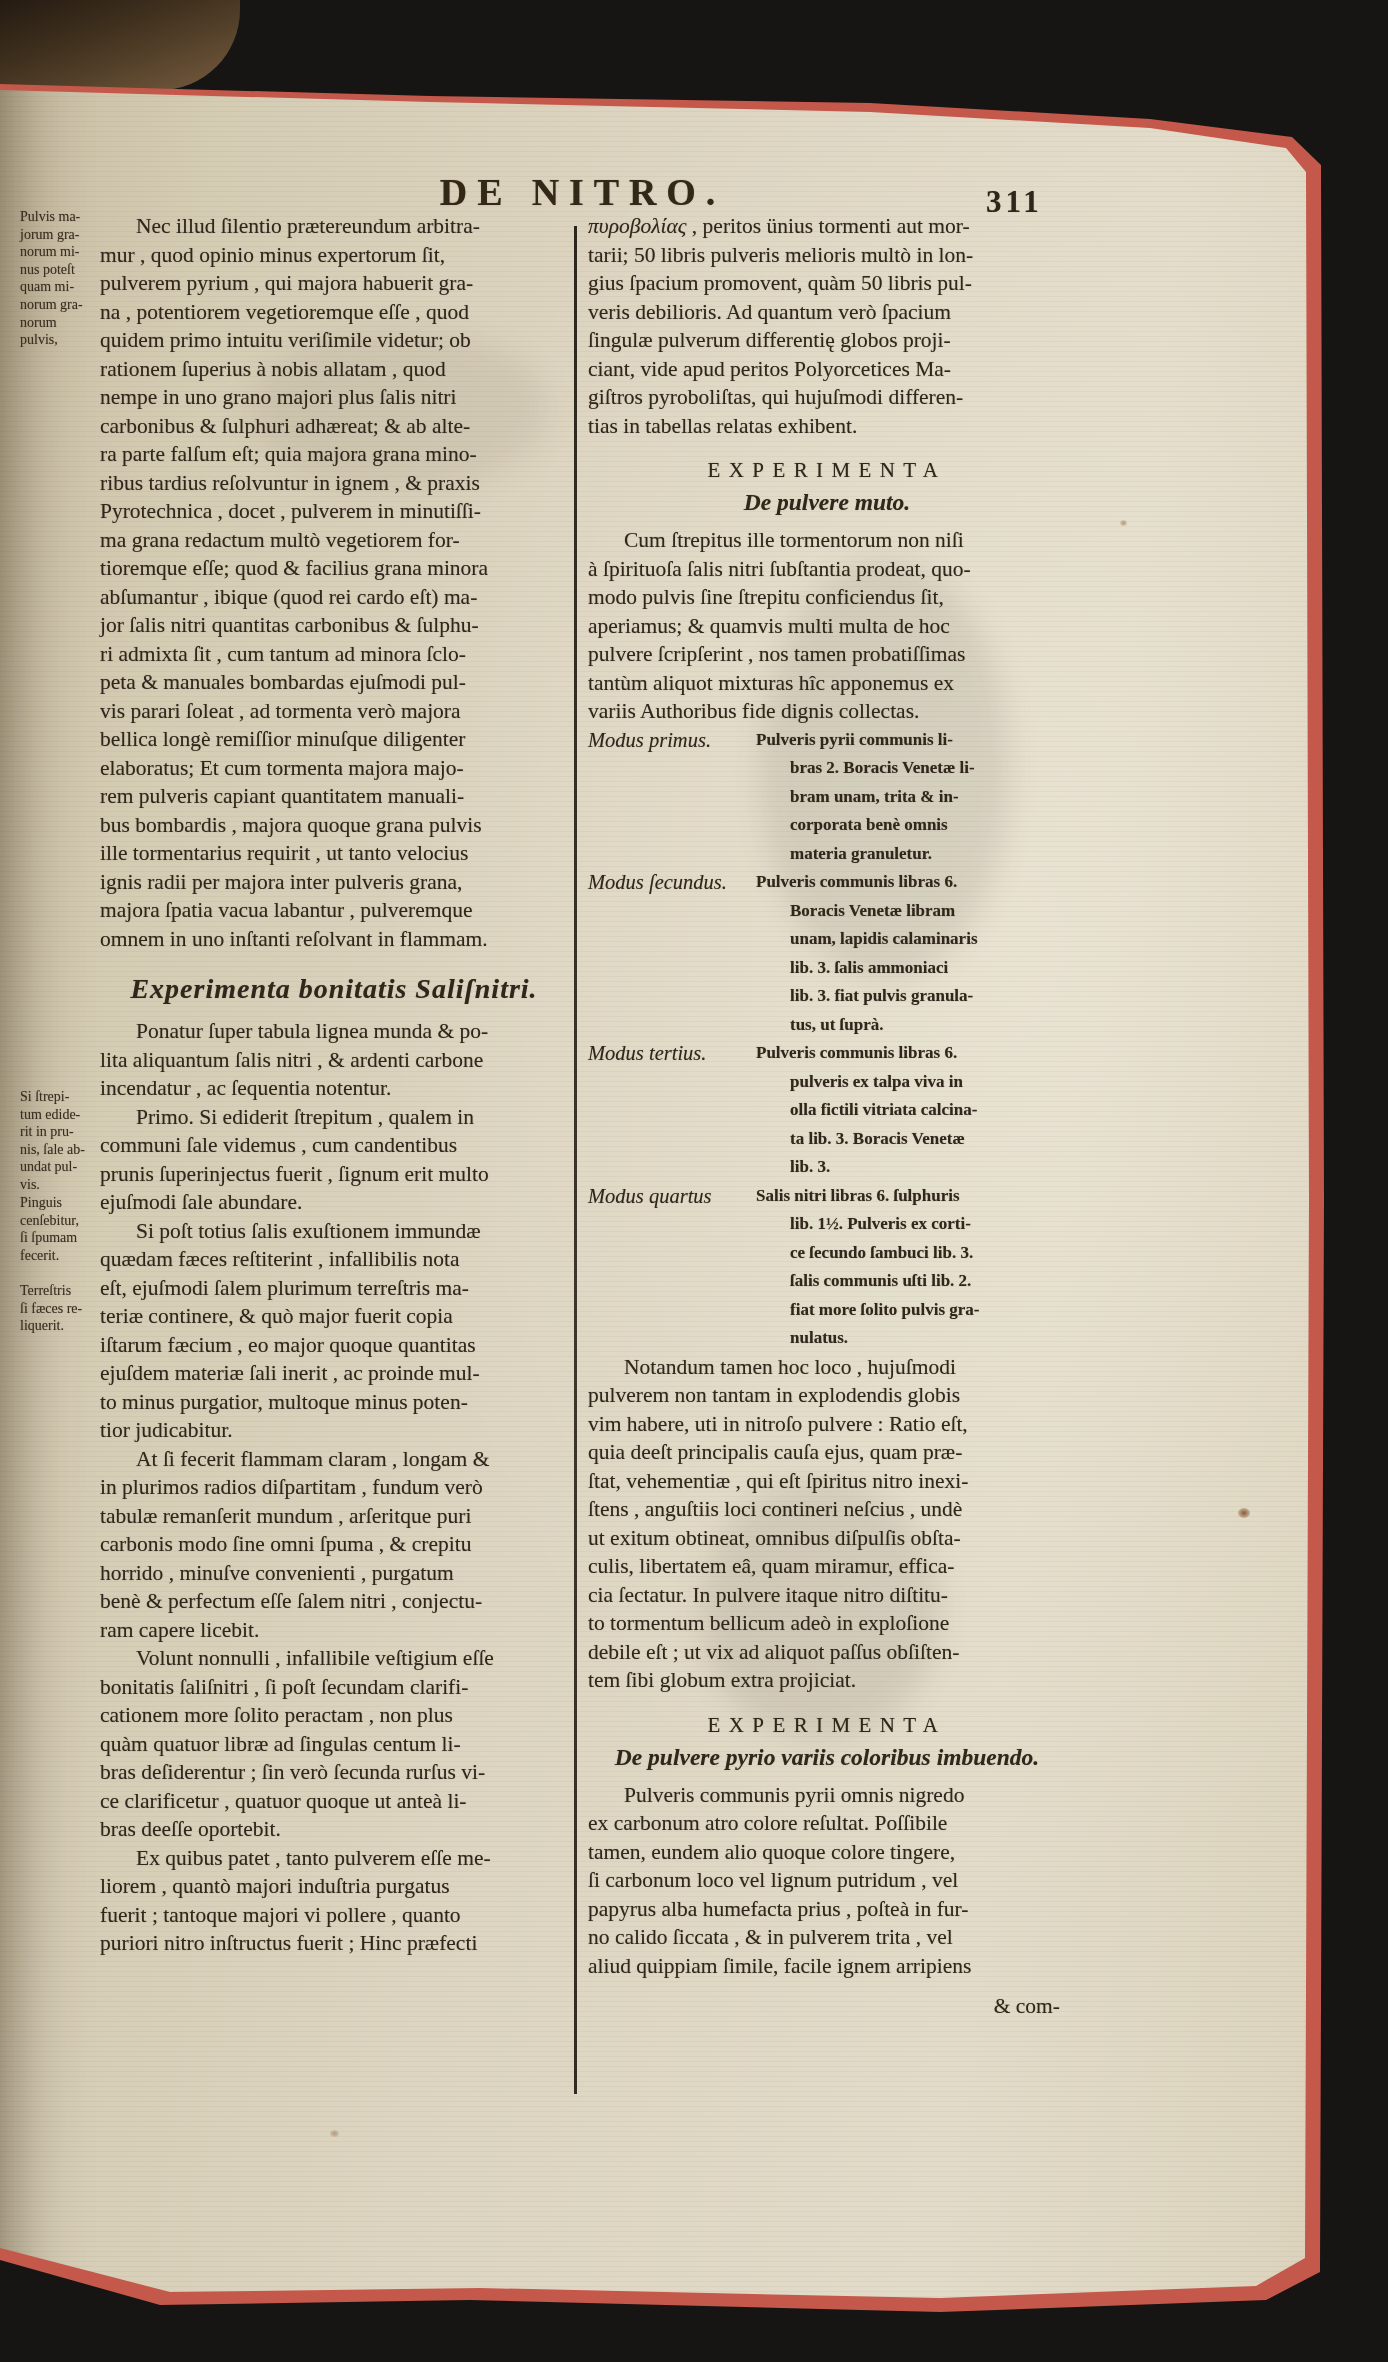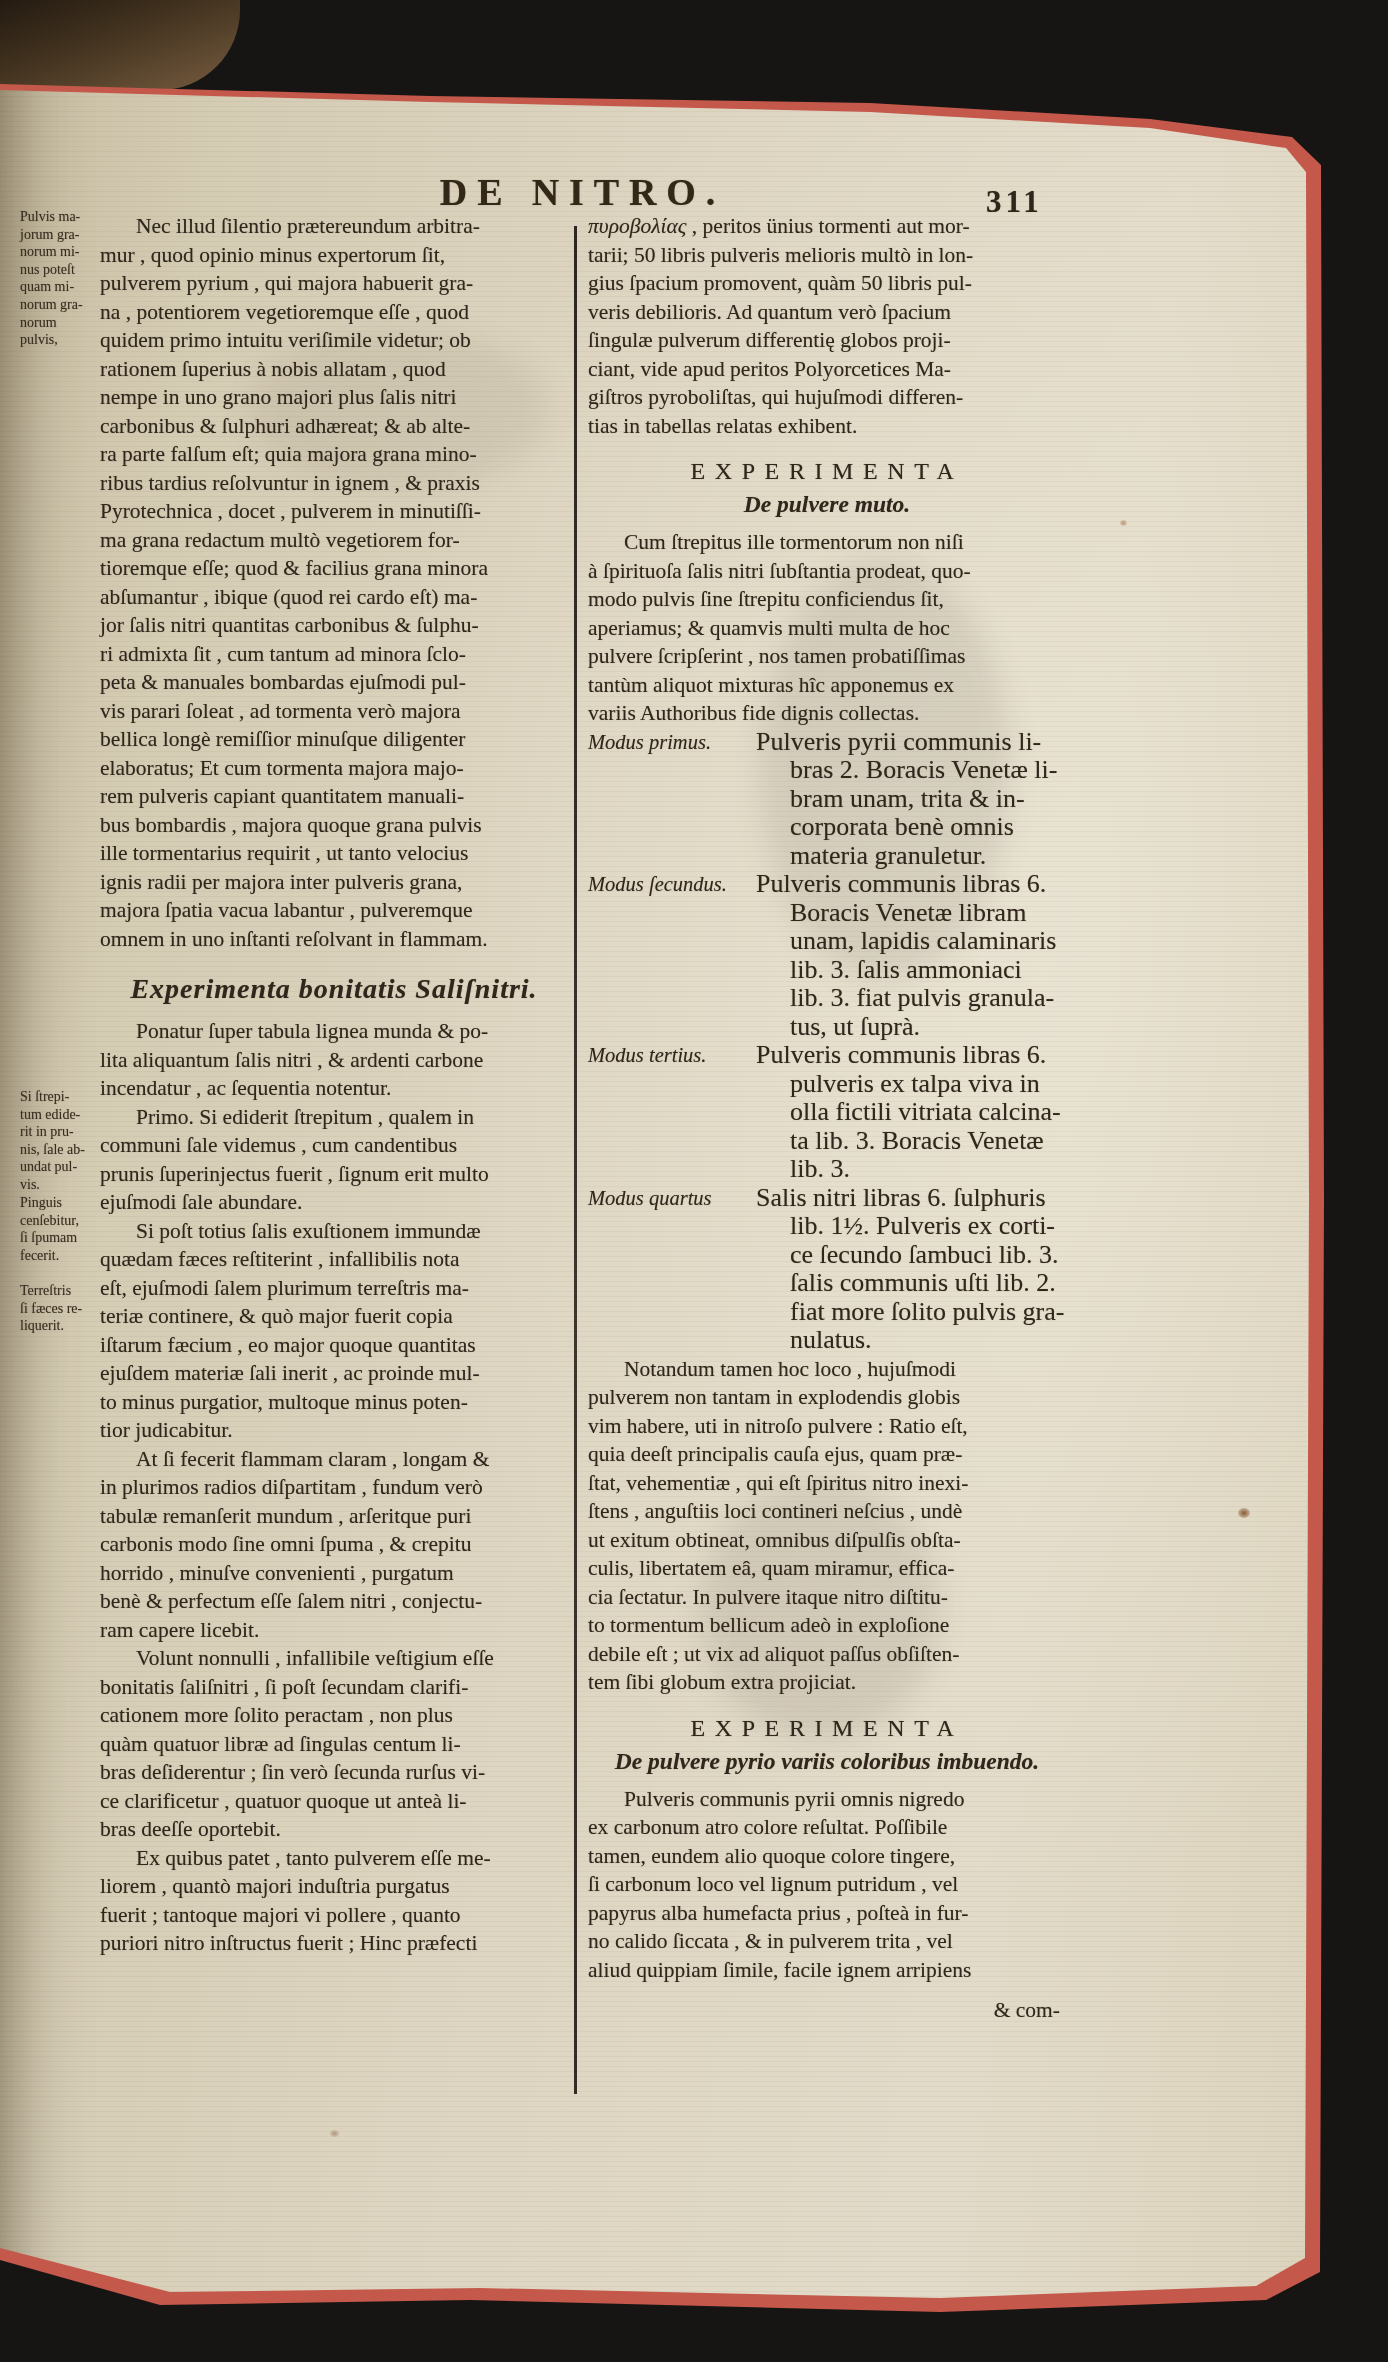--- a/index.html
+++ b/index.html
@@ -73,38 +73,39 @@
     text-shadow:0 0 1px rgba(48,38,27,0.35);
   }
   .no-indent{text-indent:0;}
   .block{display:block;}
   .ihead{
     margin:20px 0 12px;text-align:center;font-style:italic;
     font-size:28px;letter-spacing:1px;color:#30261b;text-indent:0;
     text-shadow:0 0 1px rgba(48,38,27,0.35);
   }
   .caps-head{
-    margin:18px 0 4px;text-align:center;font-size:24px;letter-spacing:0.40em;
+    margin:18px 0 4px;text-align:center;font-size:21px;letter-spacing:0.40em;
     color:#30261b;font-weight:normal;text-indent:0;
     text-shadow:0 0 1px rgba(48,38,27,0.45);
   }
   .sub-head{
     margin:6px 0 10px;text-align:center;font-style:italic;font-size:23.5px;
     color:#30261b;text-indent:0;text-shadow:0 0 1px rgba(48,38,27,0.35);
   }
   .greek{font-style:italic;}
   .recipe{display:flex;align-items:flex-start;}
   .rlabel{
     flex:0 0 168px;font-style:italic;font-size:20.5px;line-height:28.5px;
     color:#30261b;white-space:nowrap;text-shadow:0 0 1px rgba(48,38,27,0.35);
   }
   .rlines{
-    flex:1;font-size:26px;line-height:28.5px;color:#30261b;
+    flex:1;font-size:17px;line-height:28.5px;color:#30261b;
     white-space:pre-wrap;padding-left:34px;text-indent:-34px;
     text-shadow:0 0 1px rgba(48,38,27,0.35);
+    font-weight:bold;
   }
   .catchword{
     margin-top:14px;text-align:right;padding-right:6px;
     font-size:21.5px;color:#30261b;text-shadow:0 0 1px rgba(48,38,27,0.35);
   }
 </style>
 </head>
 <body>
 
 <div class="board"></div>

